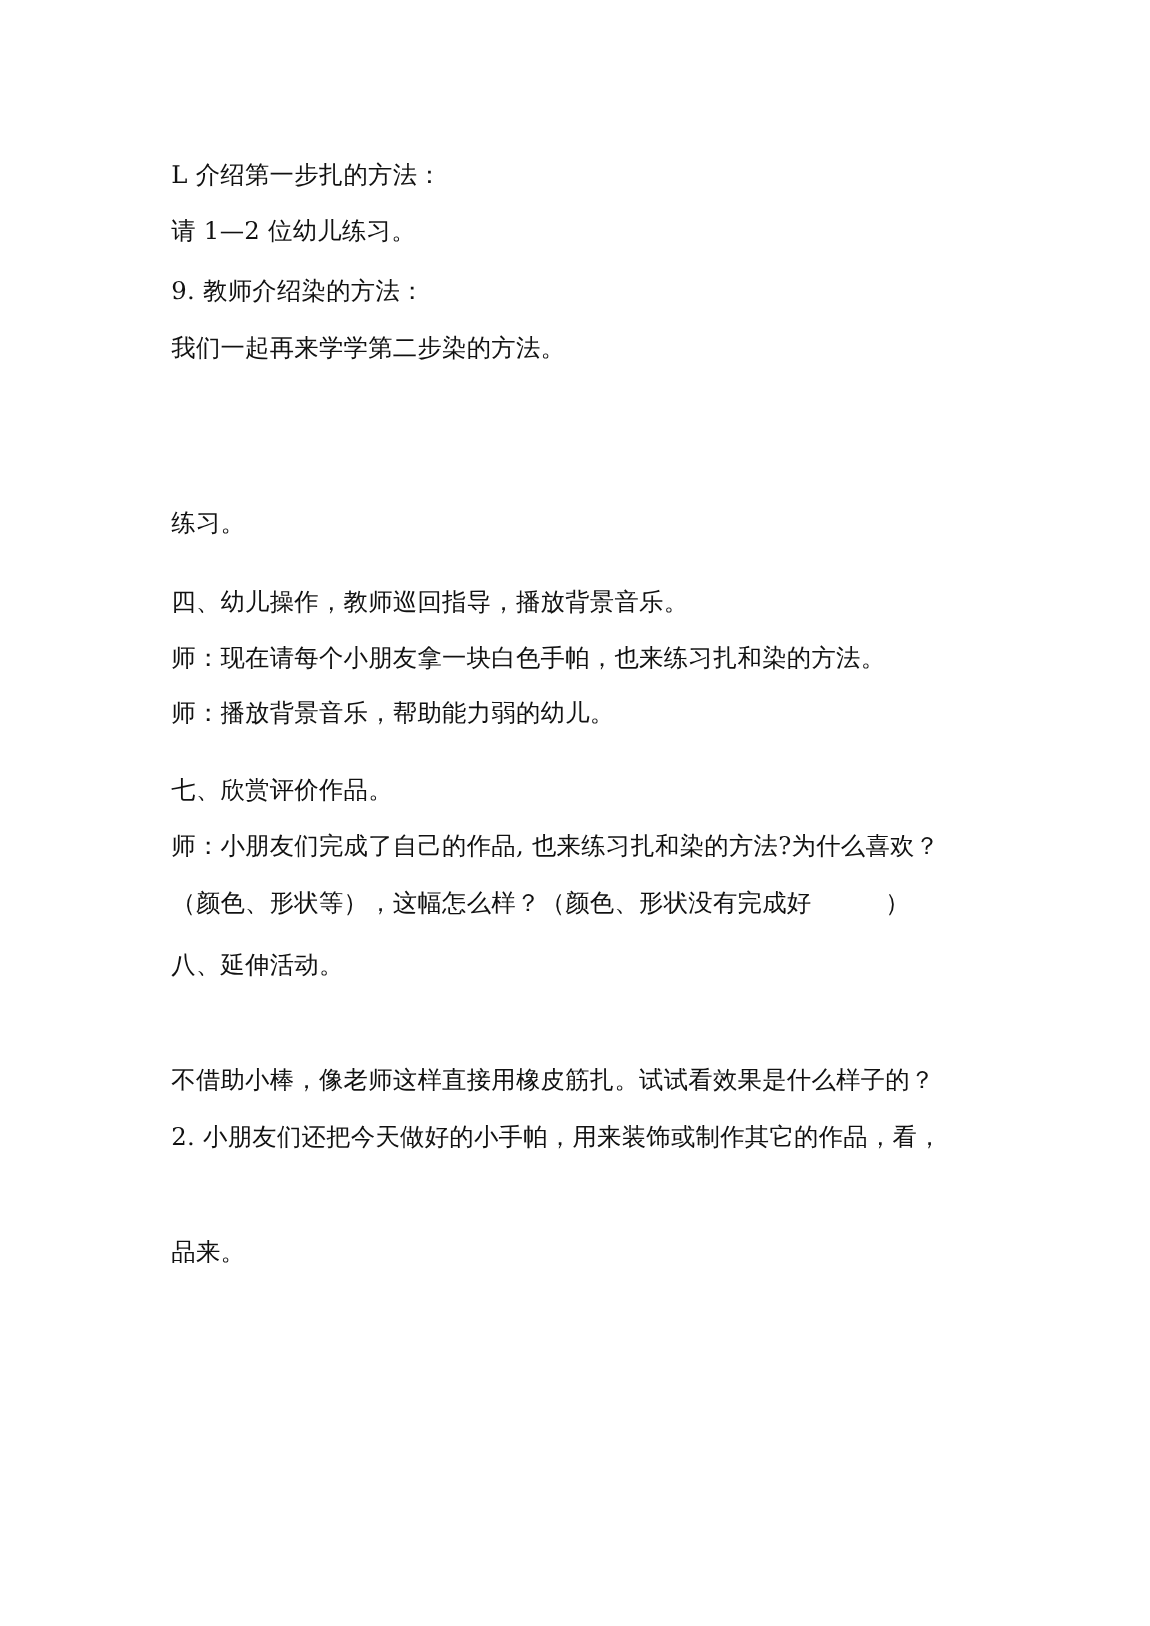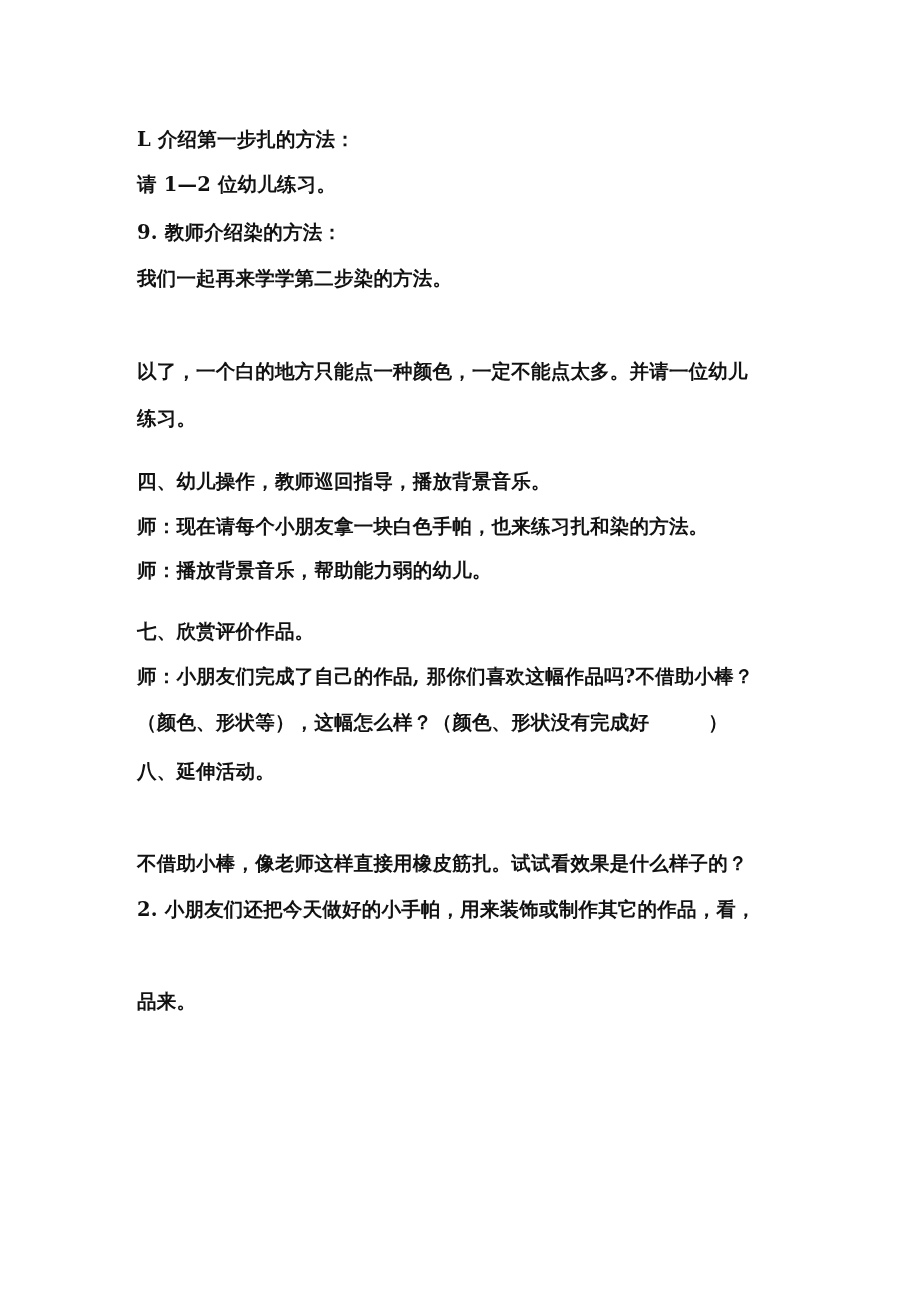--- a/index.html
+++ b/index.html
@@ -1,33 +1,32 @@
 <!DOCTYPE html>
 <html><head>
   <meta charset="utf-8">
   <style>
     html, body { margin: 0; padding: 0; background: #ffffff; }
     body { width: 920px; height: 1301px; position: relative; overflow: hidden;
            font-family: "DejaVu Serif", "Liberation Serif", serif; color: #111; }
     .page { position: absolute; left: 0; top: 0; width: 920px; height: 1301px; background: #fff; }
-    .line { position: absolute; left: 137px; font-size: 19.5px; line-height: 24px; white-space: nowrap; letter-spacing: 0.2px; font-weight: bold; }
+    .line { position: absolute; left: 137px; font-size: 19.5px; line-height: 24px; white-space: nowrap; letter-spacing: 0.2px; }
   </style>
 </head>
 <body>
 
 <div class="page">
   <div class="line" style="top:128px">L 介绍第一步扎的方法：</div>
   <div class="line" style="top:173px">请 1—2 位幼儿练习。</div>
   <div class="line" style="top:221px">9. 教师介绍染的方法：</div>
   <div class="line" style="top:267px">我们一起再来学学第二步染的方法。</div>
-  <div class="line" style="top:360px">以了，一个白的地方只能点一种颜色，一定不能点太多。并请一位幼儿</div>
   <div class="line" style="top:407px">练习。</div>
   <div class="line" style="top:470px">四、幼儿操作，教师巡回指导，播放背景音乐。</div>
   <div class="line" style="top:515px">师：现在请每个小朋友拿一块白色手帕，也来练习扎和染的方法。</div>
   <div class="line" style="top:559px">师：播放背景音乐，帮助能力弱的幼儿。</div>
   <div class="line" style="top:620px">七、欣赏评价作品。</div>
-  <div class="line" style="top:665px">师：小朋友们完成了自己的作品, 那你们喜欢这幅作品吗?不借助小棒？</div>
+  <div class="line" style="top:665px">师：小朋友们完成了自己的作品, 也来练习扎和染的方法?为什么喜欢？</div>
   <div class="line" style="top:711px">（颜色、形状等），这幅怎么样？（颜色、形状没有完成好　　　）</div>
   <div class="line" style="top:760px">八、延伸活动。</div>
   <div class="line" style="top:852px">不借助小棒，像老师这样直接用橡皮筋扎。试试看效果是什么样子的？</div>
   <div class="line" style="top:898px">2. 小朋友们还把今天做好的小手帕，用来装饰或制作其它的作品，看，</div>
   <div class="line" style="top:990px">品来。</div>
 </div>
 
 </body></html>

